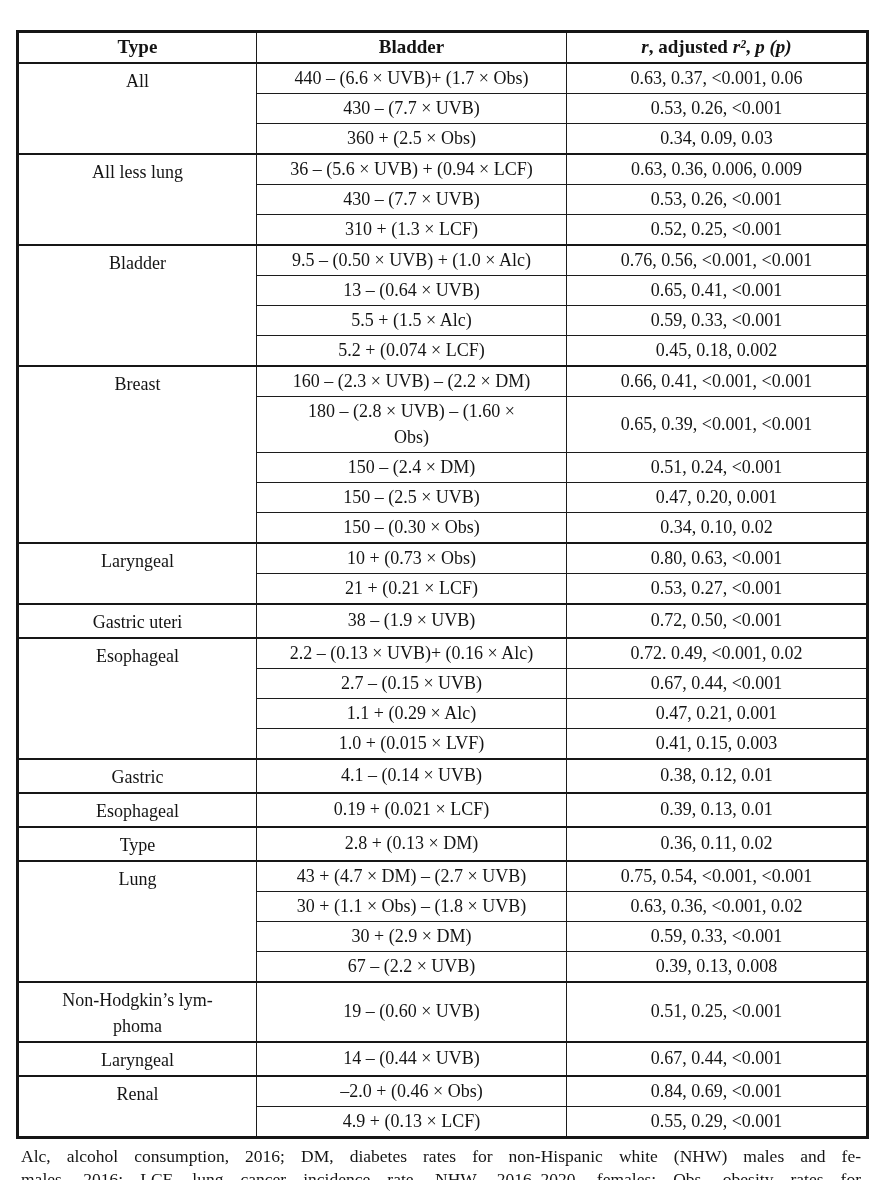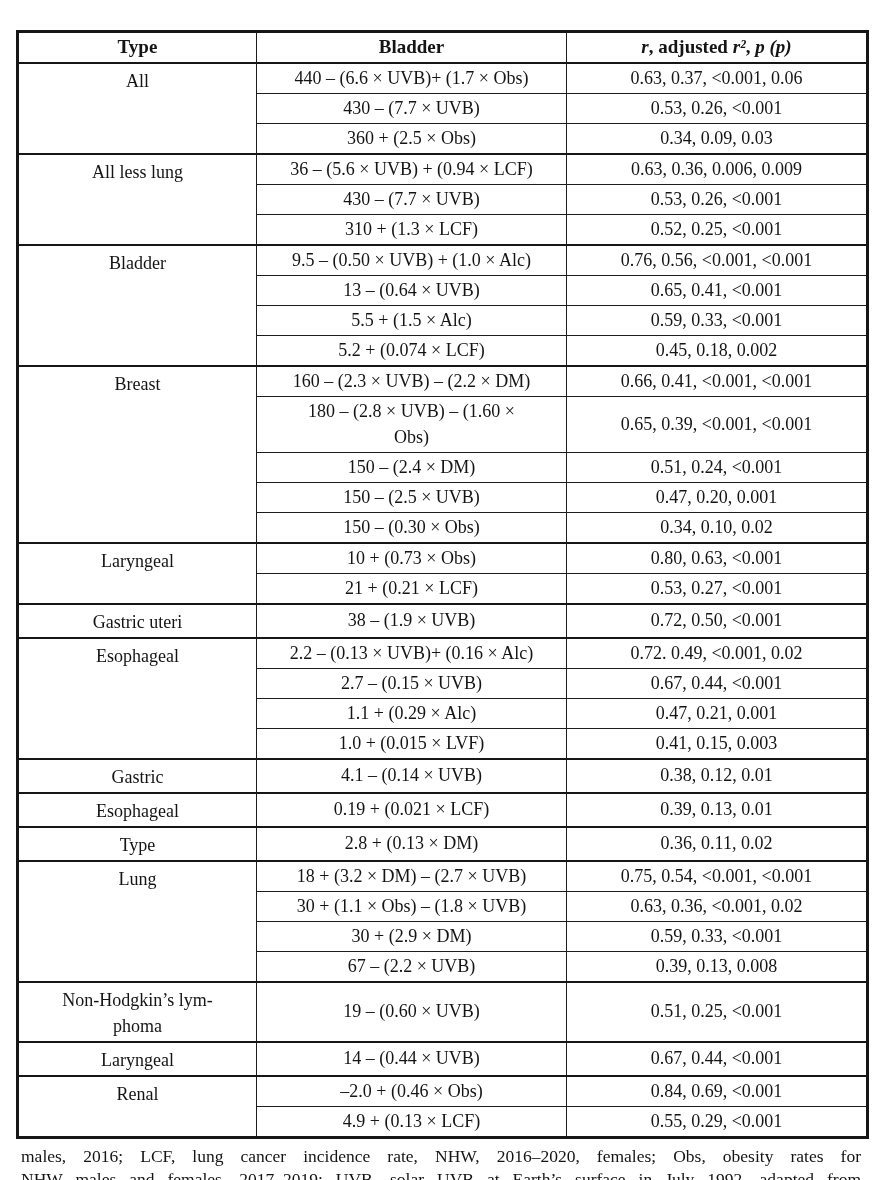--- a/index.html
+++ b/index.html
@@ -188,21 +188,21 @@
           <td class="eq-cell">0.19 + (0.021 × LCF)</td>
           <td class="st-cell">0.39, 0.13, 0.01</td>
         </tr>
         <tr class="group-start">
           <td class="type-cell" rowspan="1">Type</td>
           <td class="eq-cell">2.8 + (0.13 × DM)</td>
           <td class="st-cell">0.36, 0.11, 0.02</td>
         </tr>
         <tr class="group-start">
           <td class="type-cell" rowspan="4">Lung</td>
-          <td class="eq-cell">18 + (3.2 × DM) – (2.7 × UVB)</td>
+          <td class="eq-cell">43 + (4.7 × DM) – (2.7 × UVB)</td>
           <td class="st-cell">0.75, 0.54, &lt;0.001, &lt;0.001</td>
         </tr>
         <tr>
           <td class="eq-cell">30 + (1.1 × Obs) – (1.8 × UVB)</td>
           <td class="st-cell">0.63, 0.36, &lt;0.001, 0.02</td>
         </tr>
         <tr>
           <td class="eq-cell">30 + (2.9 × DM)</td>
           <td class="st-cell">0.59, 0.33, &lt;0.001</td>
         </tr>
@@ -227,16 +227,17 @@
           <td class="st-cell">0.84, 0.69, &lt;0.001</td>
         </tr>
         <tr>
           <td class="eq-cell">4.9 + (0.13 × LCF)</td>
           <td class="st-cell">0.55, 0.29, &lt;0.001</td>
         </tr>
       </tbody>
   </table>
 
   <div class="footnote" id="footnote">
+      <div class="fn-line">Alc, alcohol consumption, 2016; DM, diabetes rates for non-Hispanic white (NHW) males and fe-</div>
       <div class="fn-line">males, 2016; LCF, lung cancer incidence rate, NHW, 2016–2020, females; Obs, obesity rates for</div>
       <div class="fn-line">NHW males and females, 2017–2019; UVB, solar UVB at Earth’s surface in July 1992, adapted from</div>
     </div>
 </div>
 
 </body></html>

